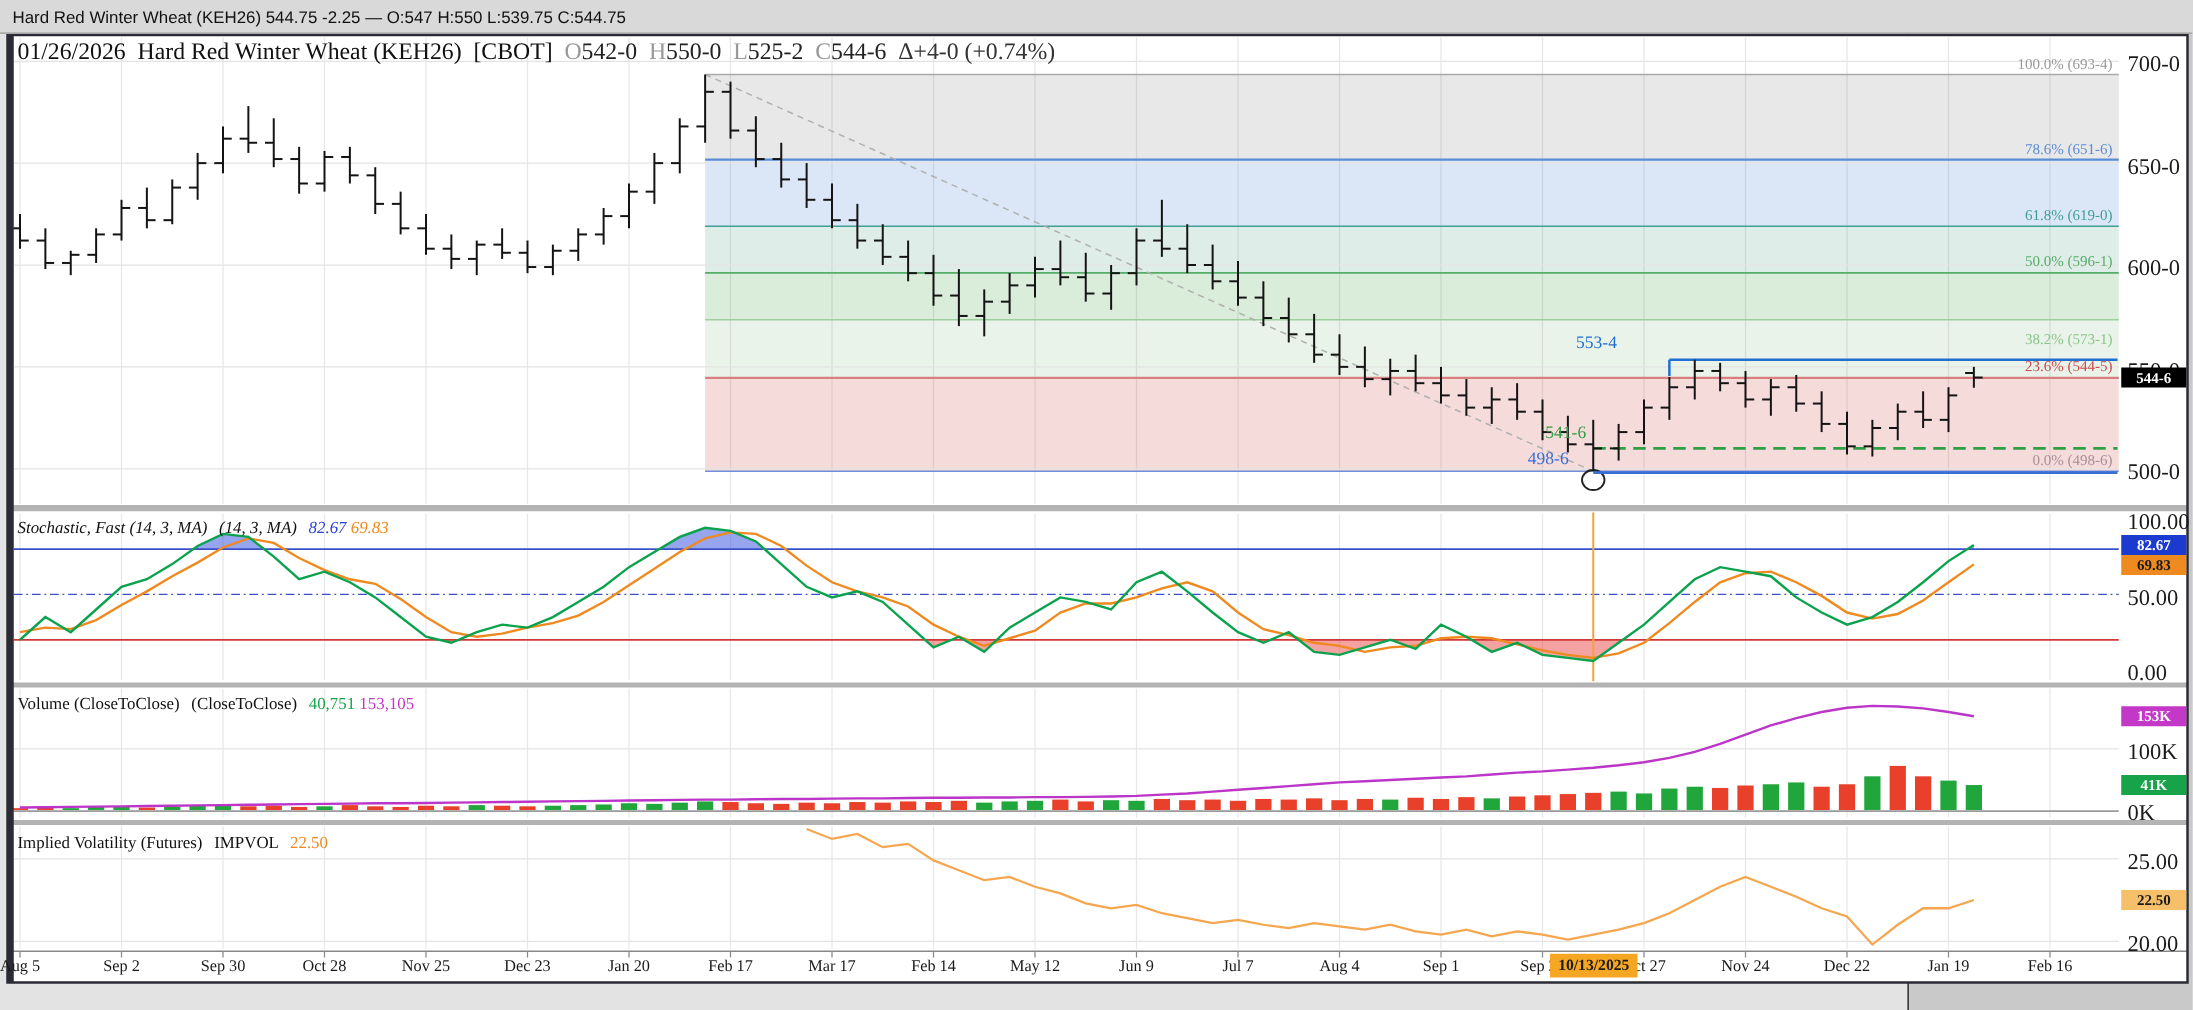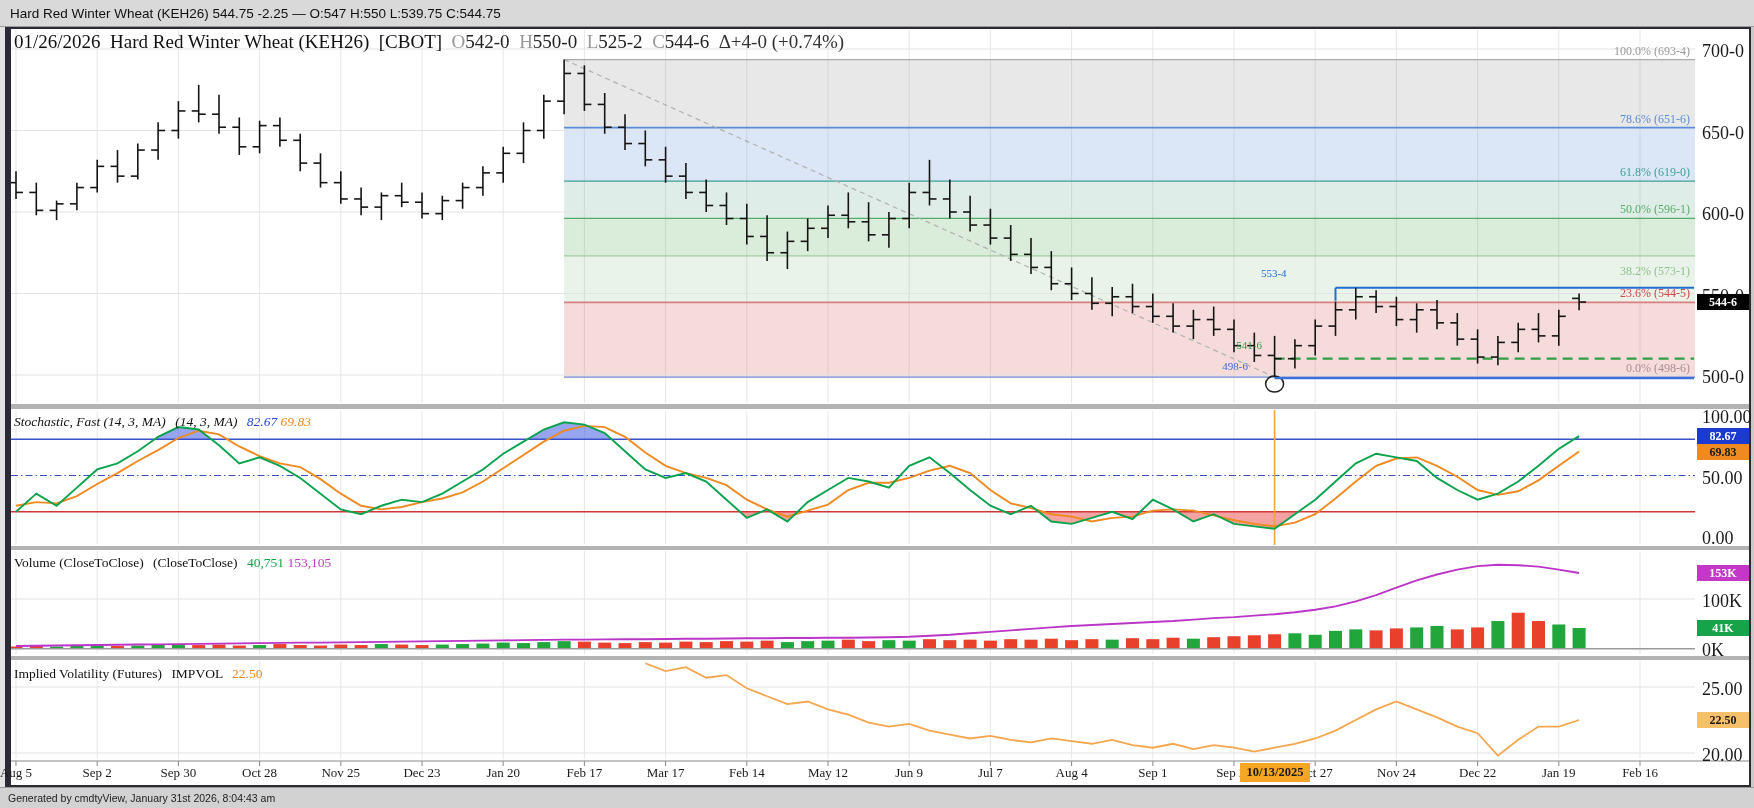--- a/index.html
+++ b/index.html
@@ -13,21 +13,21 @@
   .chead .lab{color:#999;}
   .chead .val{color:#222;}
   .chead .delta{color:#333;}
   .phead{position:absolute;left:14px;font-size:13.5px;color:#111;white-space:nowrap;z-index:5;}
   .phead .kv{margin-left:6px;font-weight:normal;}
   .c-blue{color:#2745d6;} .c-orange{color:#ee8a1f;} .c-green{color:#17a349;} .c-mag{color:#c438c8;}
   .axlab{position:absolute;left:1702px;width:50px;font-size:18px;color:#1a1a1a;z-index:4;}
   .badge{position:absolute;left:1697px;width:52px;height:16px;font-size:12px;font-weight:bold;
          text-align:center;line-height:16px;z-index:6;}
   .fiblab{position:absolute;width:160px;text-align:right;font-size:12px;z-index:4;}
-  .anlab{position:absolute;font-size:11px;z-index:4;white-space:nowrap;}
+  .anlab{position:absolute;font-size:14px;z-index:4;white-space:nowrap;}
   .datelab{position:absolute;top:765px;width:70px;margin-left:-35px;text-align:center;
            font-size:13px;color:#1a1a1a;z-index:3;}
   .dhl{position:absolute;top:763px;height:19px;line-height:19px;text-align:center;
        font-size:12.5px;font-weight:bold;z-index:5;}
   .footer{position:absolute;left:0;top:787px;width:1754px;height:21px;background:#d2d2d2;
           border-top:1px solid #999;font-family:"Liberation Sans",sans-serif;font-size:10.5px;
           color:#222;line-height:20px;padding-left:8px;box-sizing:border-box;}
 </style>
 </head>
 <body>
@@ -585,14 +585,13 @@
       <div class="datelab" style="left: 1152.8px;">Sep 1</div>
       <div class="datelab" style="left: 1234px;">Sep 29</div>
       <div class="datelab" style="left: 1315.2px;">Oct 27</div>
       <div class="datelab" style="left: 1396.4px;">Nov 24</div>
       <div class="datelab" style="left: 1477.6px;">Dec 22</div>
       <div class="datelab" style="left: 1558.8px;">Jan 19</div>
       <div class="datelab" style="left: 1640px;">Feb 16</div>
       <div class="dhl" style="left: 1240px; width: 70px; background: rgb(245, 166, 35); color: rgb(26, 26, 26);">10/13/2025</div>
     </div>
 
-  <div class="footer">Generated by cmdtyView, January 31st 2026, 8:04:43 am</div>
 </div>
 
 </body></html>

